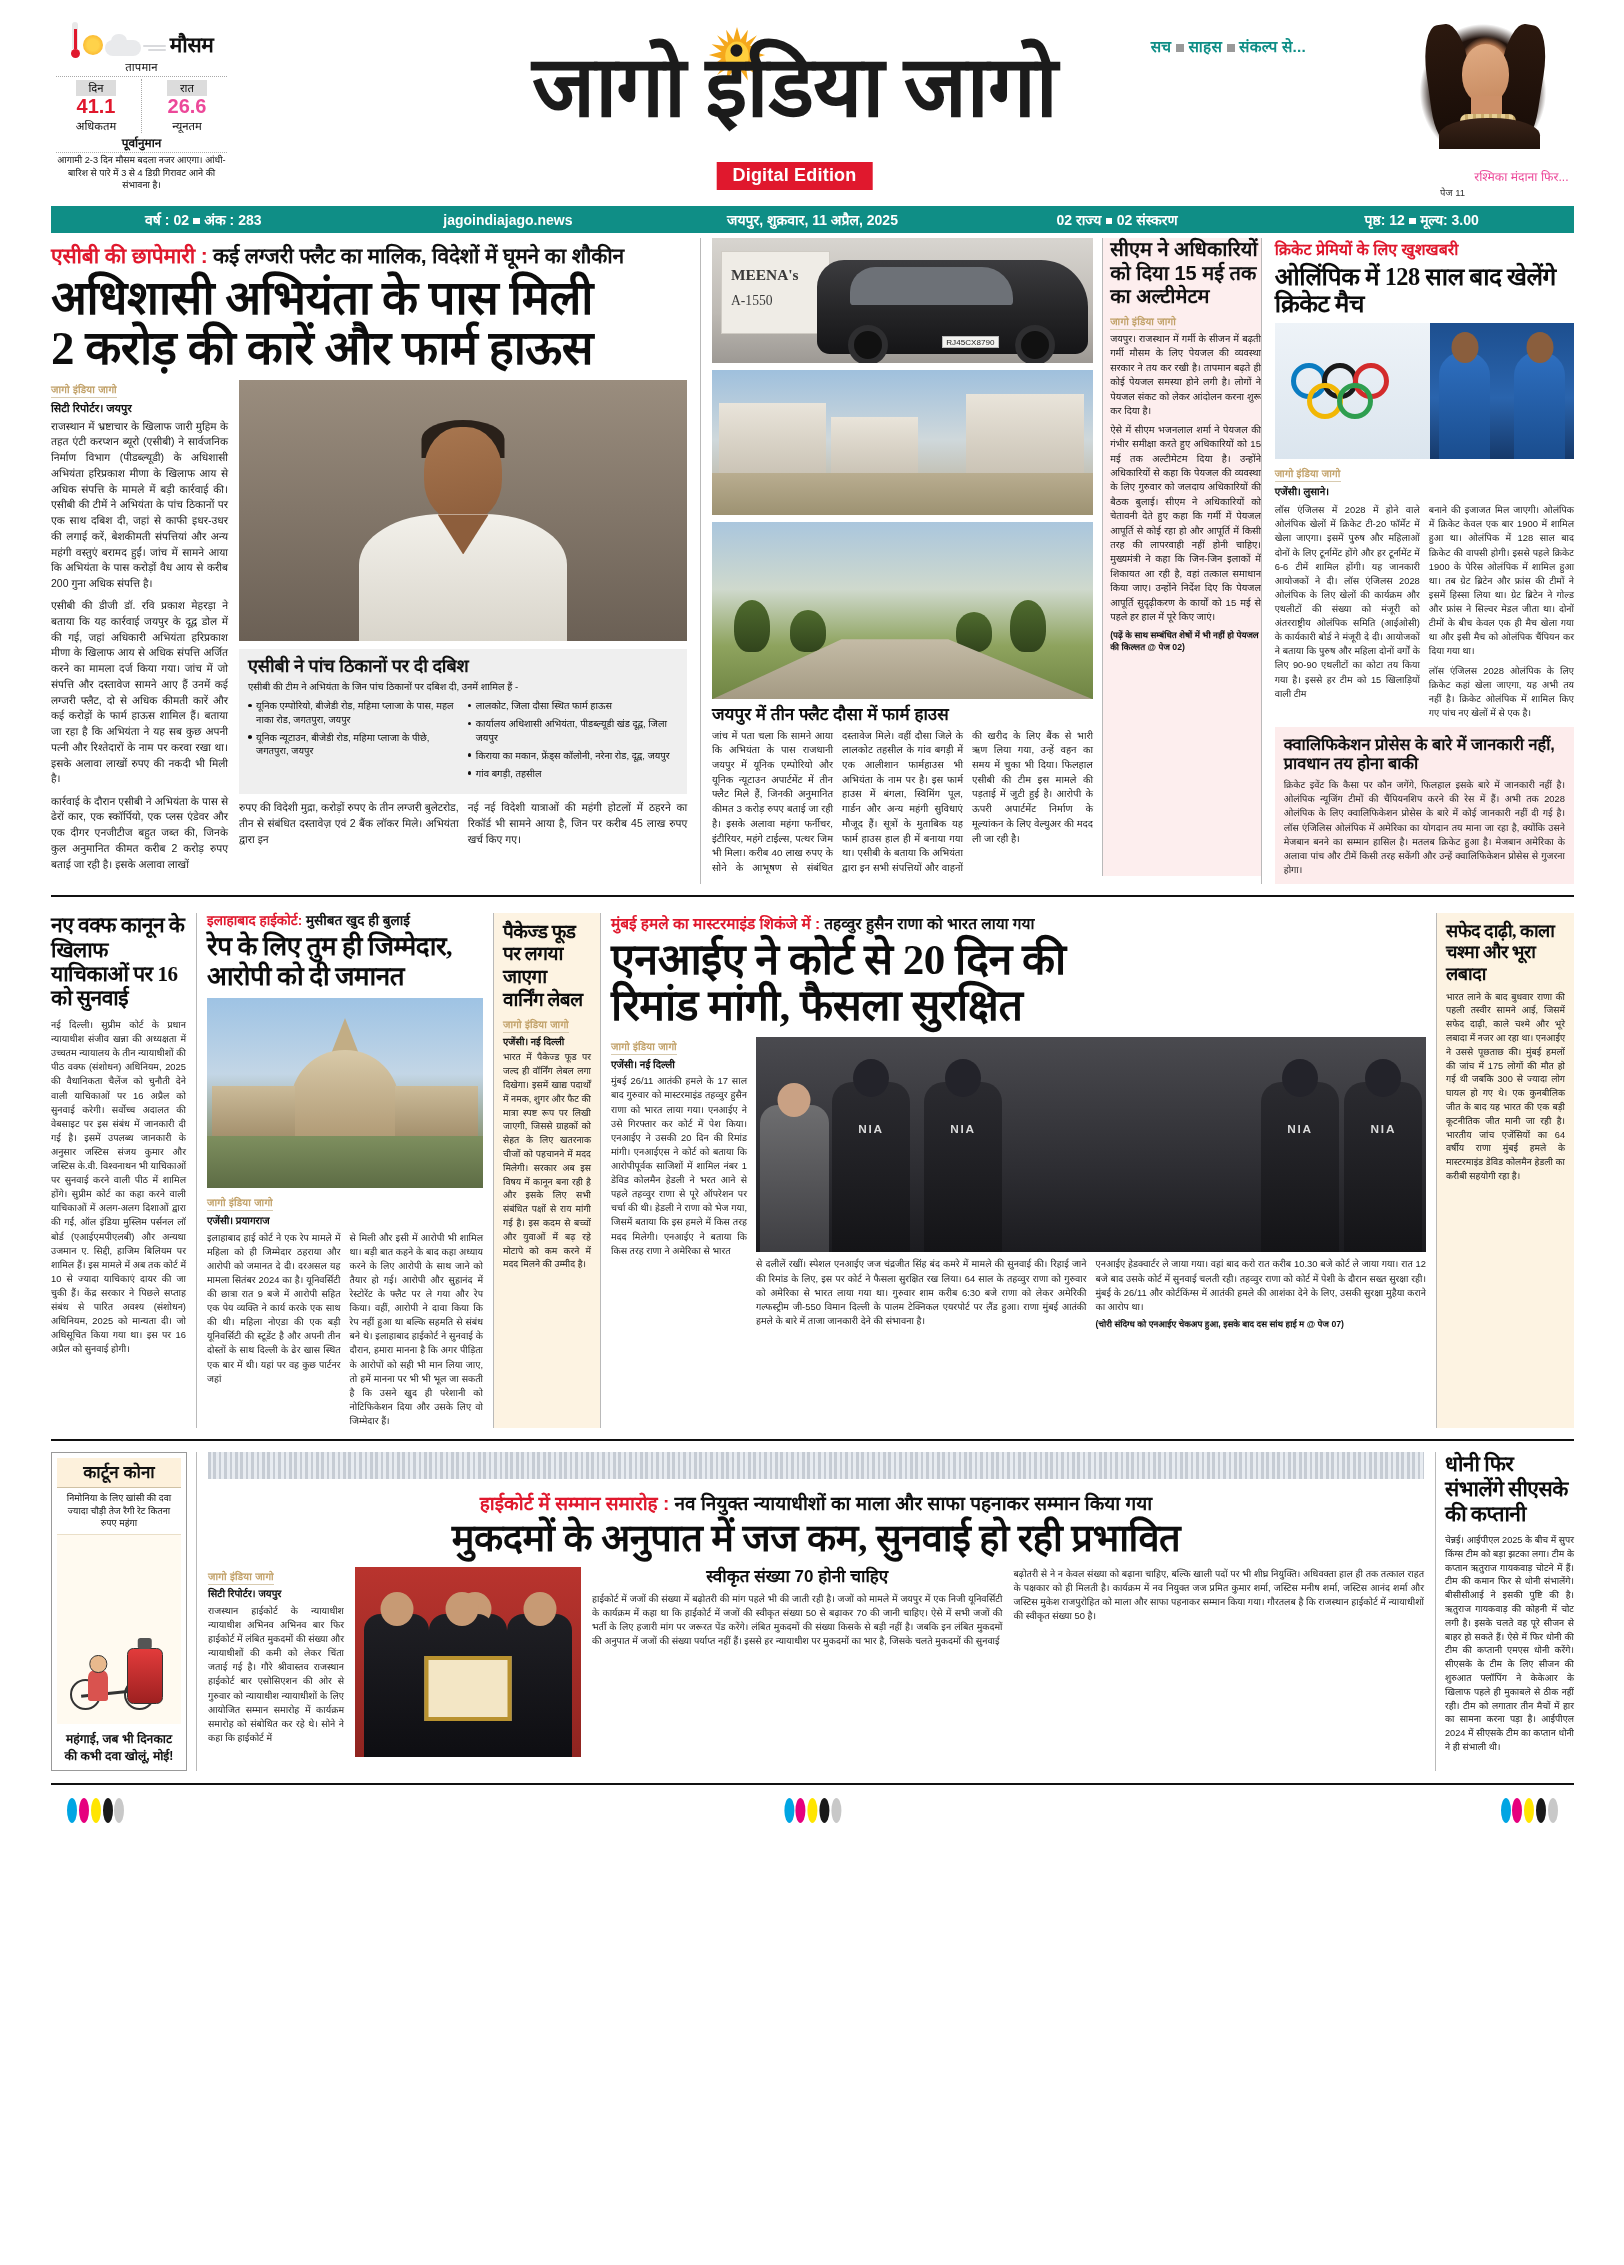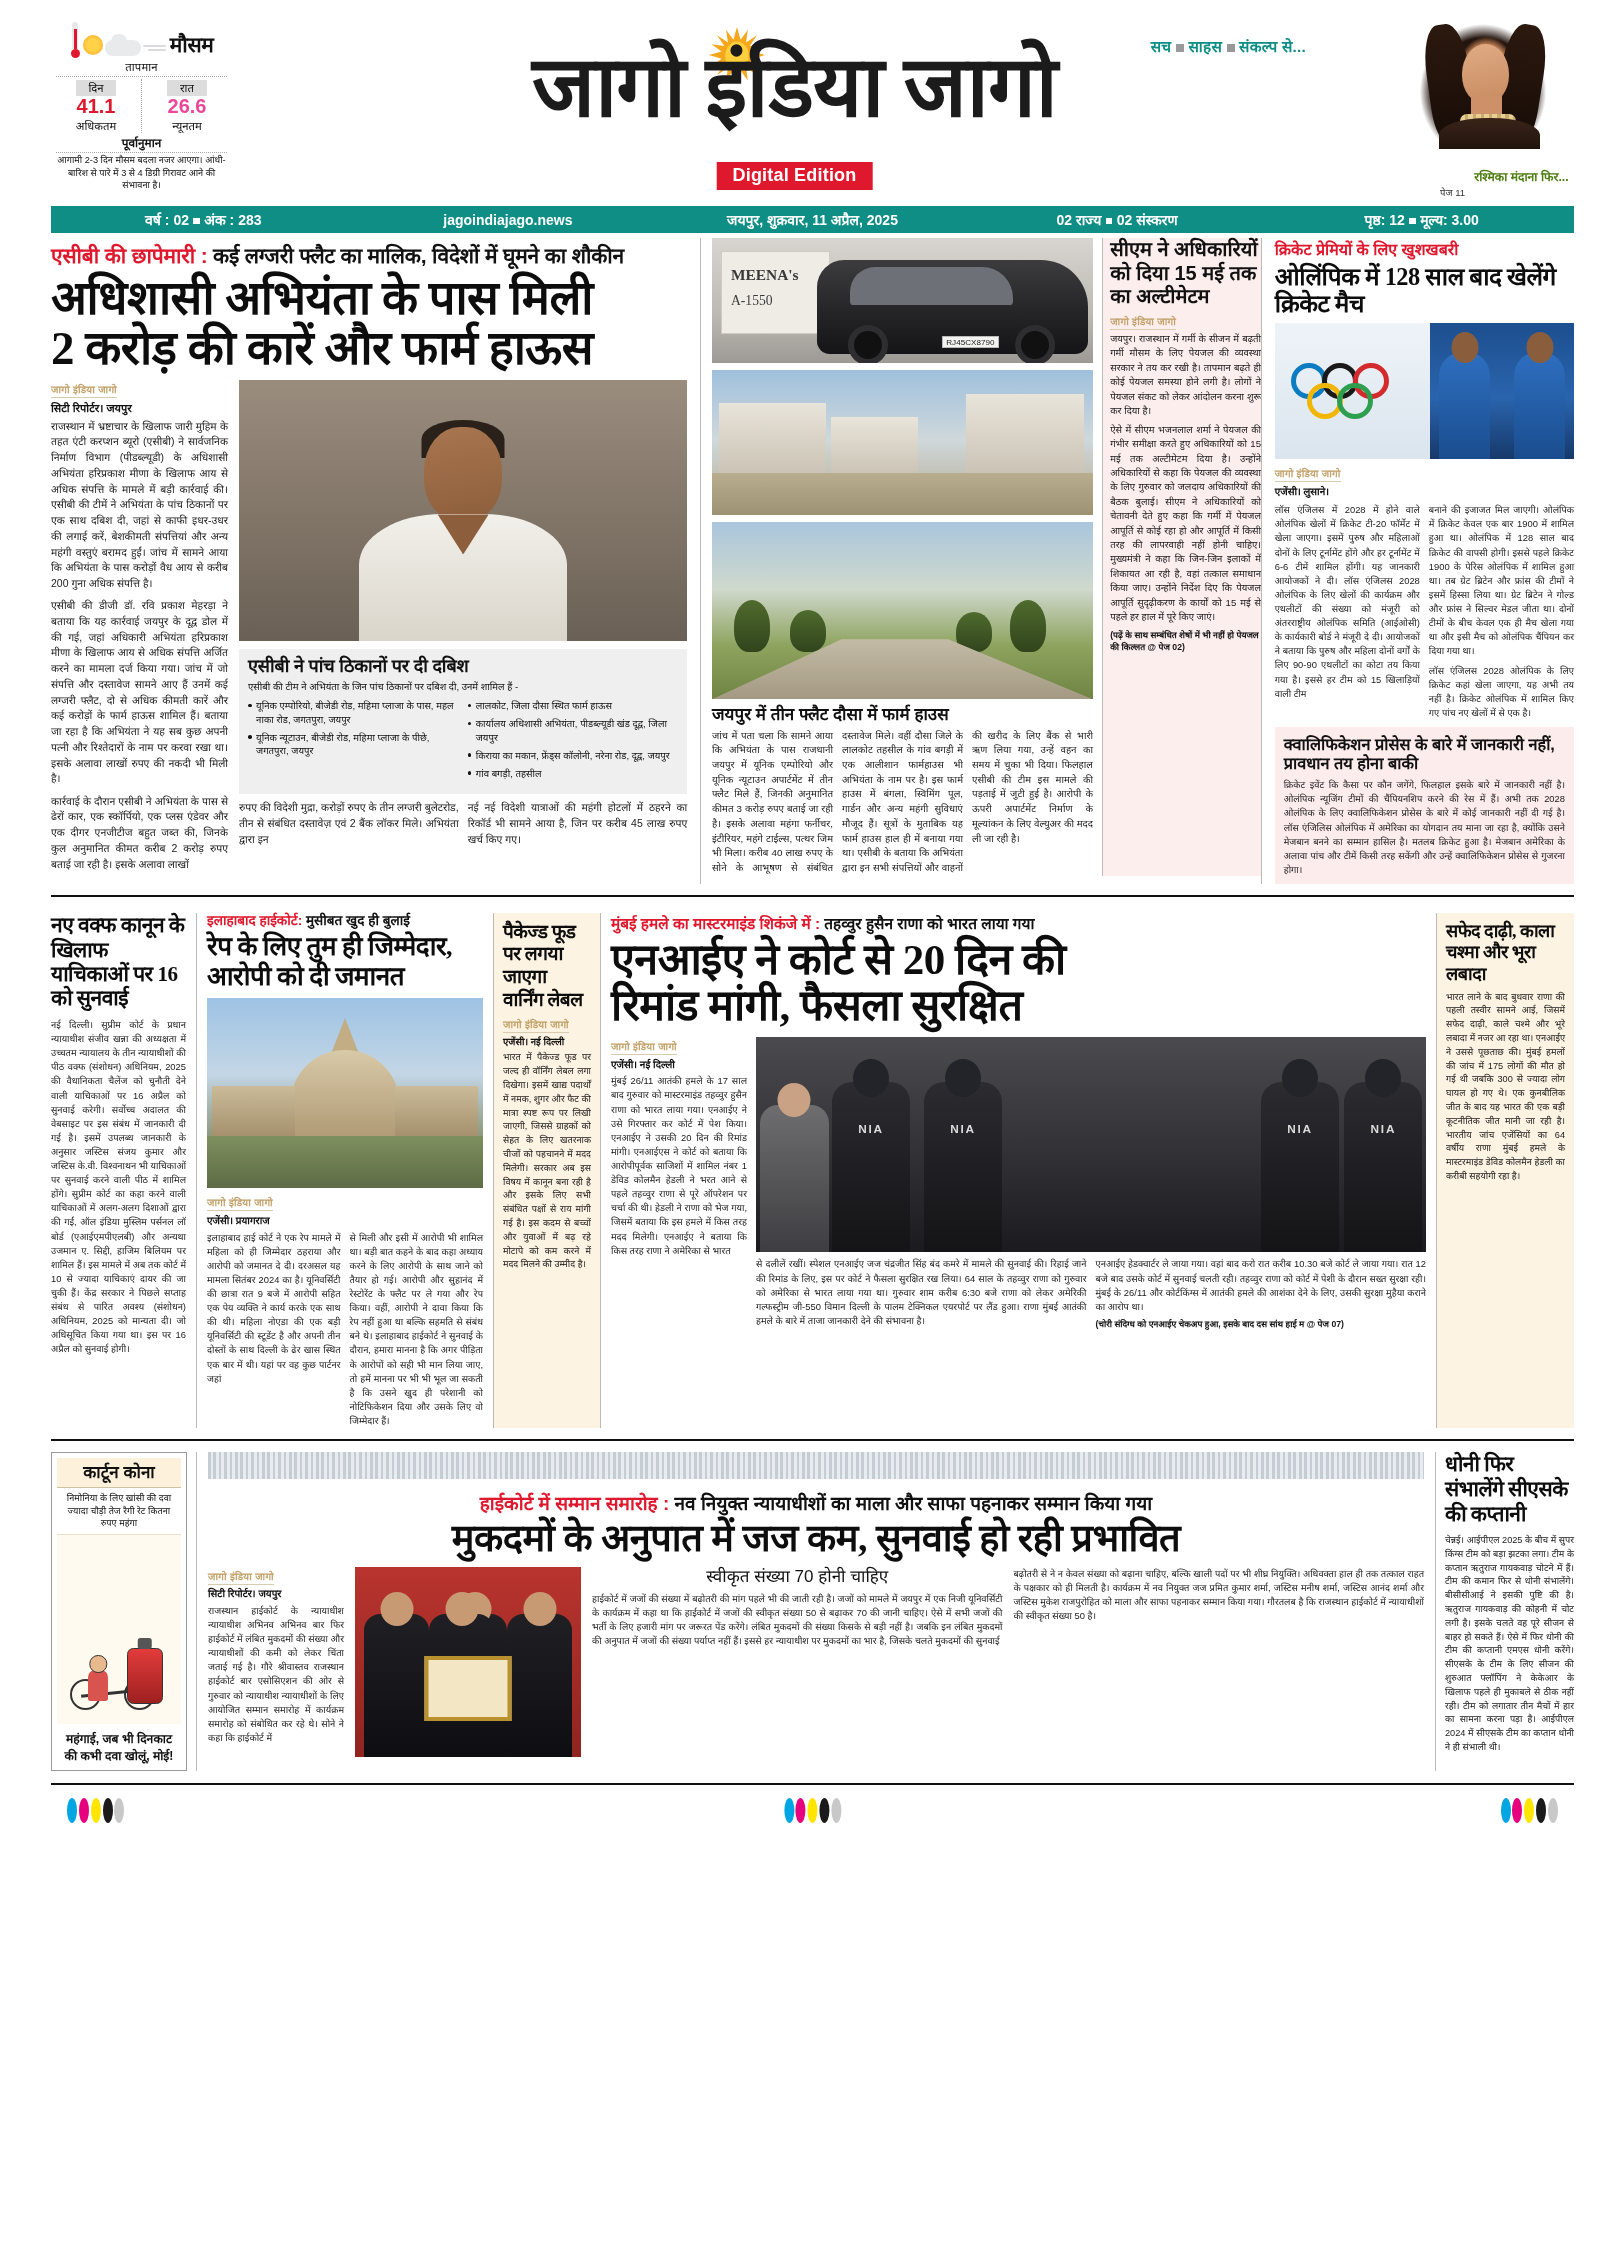--- a/index.html
+++ b/index.html
@@ -167,21 +167,21 @@
     background: repeating-linear-gradient(90deg,#e7cf95 0 4.5px,#c9ab6b 4.5px 8.1px);
   }
   .celeb-photo .shoulder {
     position: absolute; left: 42px; bottom: -5.4px;
     width: 101px; height: 36px; border-radius: 48% 48% 0 0;
     background: linear-gradient(180deg,#3a2419,#1d110a);
   }
   .celeb-cap {
     position: absolute; right: 5.4px; bottom: 20px;
     width: 210px; text-align: right;
-    font-size: 12.2px; font-weight: bold; color: #4d7c0f;
+    font-size: 12.2px; font-weight: normal; color: #ec4899;
   }
   .celeb-page {
     position: absolute; right: 109px; bottom: 5.4px;
     font-size: 9.5px; color: #333;
   }
 
   
   .infobar {
     height: 27px; background: #0f8e86; color: #fff;
     display: flex; align-items: center;
@@ -518,21 +518,21 @@
     width:33px; height:34px; border-radius:50%; background:#c79a74;
   }
   .photo-honor .p1{left:9px;} .photo-honor .p2{left:87px;}
   .photo-honor .p3{right:87px;} .photo-honor .p4{right:9px;}
   .photo-honor .frame-award {
     position:absolute; left:50%; bottom:36px; transform:translateX(-50%);
     width:87px; height:65px; background:#f3e6c5; border:4.5px solid #b9922f;
   }
 
   .box-col-head {
-    font-size: 17px; font-weight: normal; text-align: center;
+    font-size: 17px; font-weight: bold; text-align: center;
     line-height: 1.2; padding-bottom: 4.5px;
   }
   .dhoni-head { font-size: 21px; font-weight: bold; line-height: 1.2; }
 
   
   .footer {
     border-top: 2.3px solid #111; margin-top: 12.7px; padding-top: 12.7px;
     height: 63px; position: relative;
   }
   .crmarks { display: flex; gap: 1.8px; position: absolute; }

